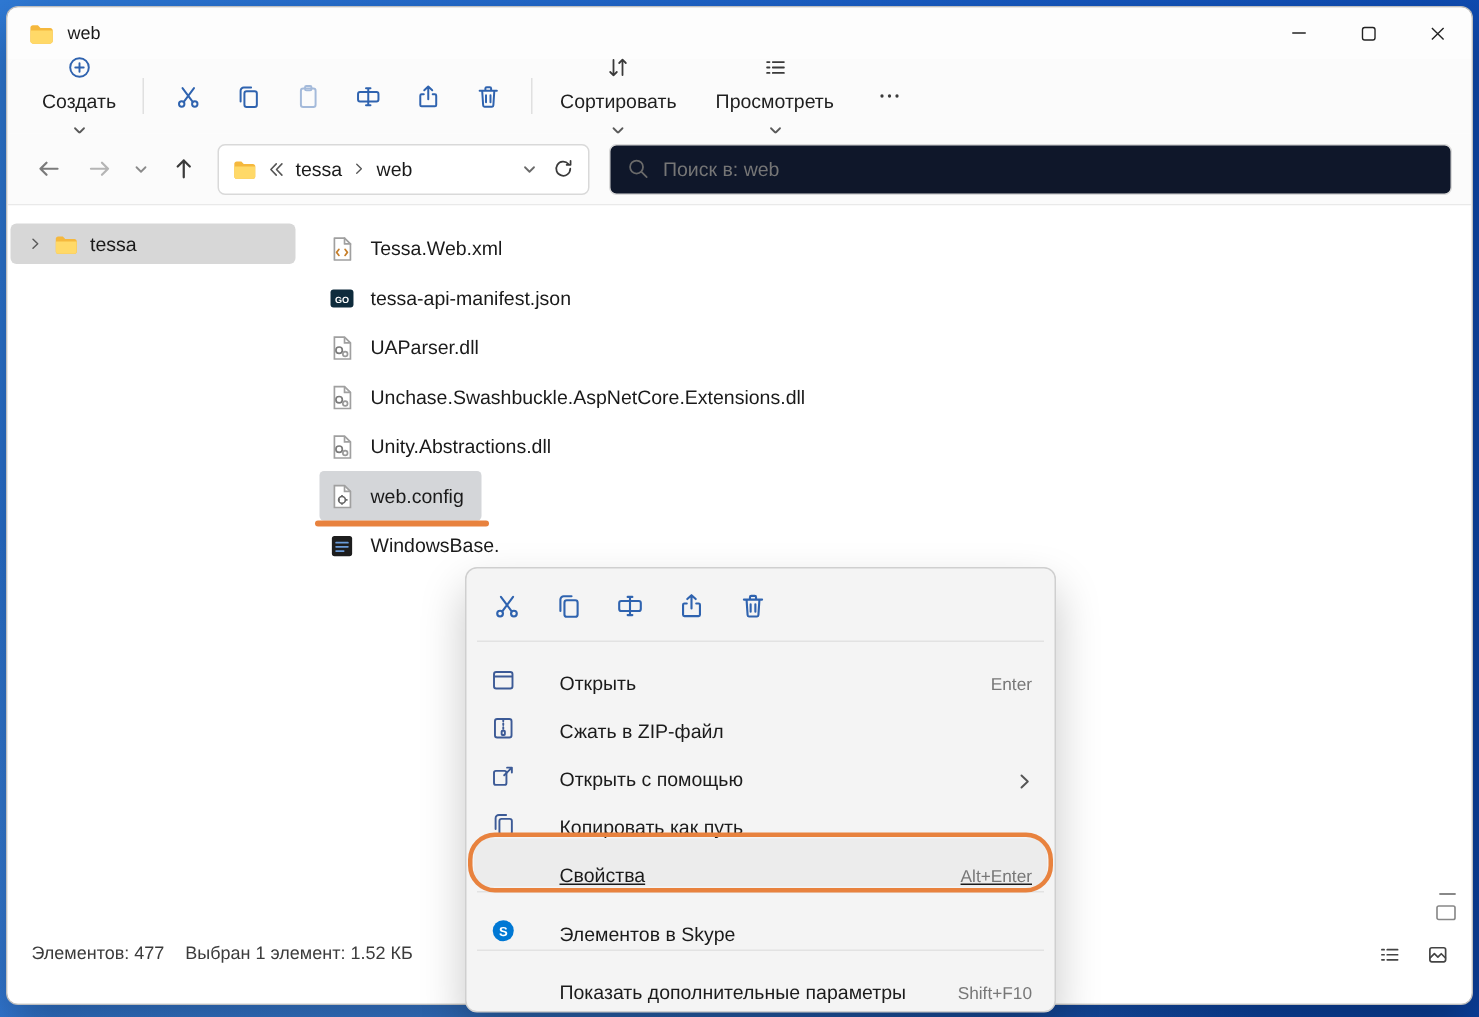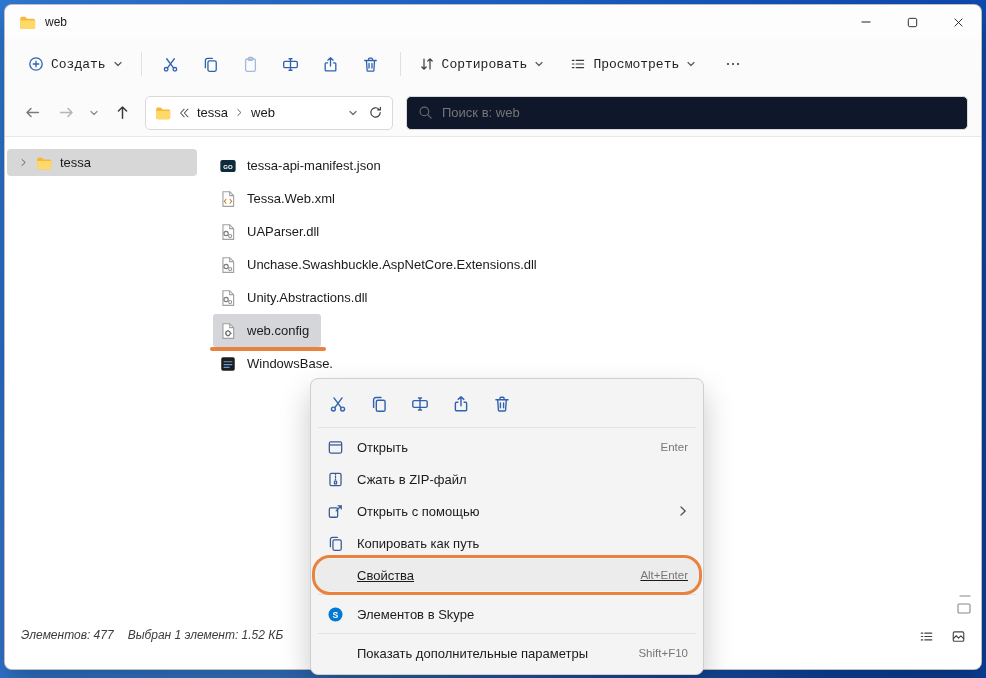--- a/index.html
+++ b/index.html
@@ -32,21 +32,21 @@
   .win-btn { width: 46px; height: 100%; display: flex; align-items: center; justify-content: center; cursor: default; }
 
   
   .toolbar {
     position: absolute; top: 34px; left: 0; right: 0; height: 50px;
     background: #fbfbfb; display: flex; align-items: center; padding: 0 14px;
   }
   .tool-btn {
     display: flex; align-items: center; gap: 7px; padding: 7px 9px;
     border: none; background: transparent; border-radius: 4px;
-    font-size: 13px; color: #1f1f1f; font-family: Liberation Mono, monospace;
+    font-size: 13px; color: #1f1f1f; font-family: Liberation Sans, sans-serif; flex-direction: column;
   }
   .icon-btn { width: 40px; height: 38px; display: flex; align-items: center; justify-content: center; border: none; background: transparent; border-radius: 4px; }
   .blue-ic { color: #2f63af; }
   .dim { opacity: .42; }
   .tsep { width: 1px; height: 24px; background: #e0e0e0; margin: 0 9px; }
   .gap8 { width: 8px; }
 
   
   .navbar {
     position: absolute; top: 84px; left: 0; right: 0; height: 48px;
@@ -85,40 +85,40 @@
   .underline-annot {
     position: absolute; left: -3px; right: -5px; bottom: -4px; height: 4px;
     background: #e8823e; border-radius: 3px;
   }
   .ficon { width: 18px; height: 18px; flex: none; }
 
   
   .statusbar {
     position: absolute; left: 0; right: 0; bottom: 0; height: 50px; background: #fff;
     display: flex; align-items: flex-start; gap: 14px; padding: 9px 16px 0;
-    font-size: 12px; color: #3c3c3c; font-style: italic;
+    font-size: 12px; color: #3c3c3c;
   }
   .status-right { position: absolute; right: 10px; top: 5px; display: flex; gap: 6px; }
   .status-btn { width: 26px; height: 24px; display: flex; align-items: center; justify-content: center; border: none; background: transparent; border-radius: 4px; color: #444; }
   .mini-stack {
     position: absolute; right: 9px; bottom: 54px; display: flex; flex-direction: column;
     align-items: flex-end; gap: 3px; color: #777;
   }
 
   
   .context-menu {
     position: absolute; left: 310px; top: 378px; width: 394px; z-index: 10;
     background: #f4f4f4; border: 1px solid #cfcfcf; border-radius: 8px;
     box-shadow: 0 14px 30px rgba(0,0,0,.22); padding: 5px;
   }
   .menu-iconrow { height: 40px; display: flex; align-items: center; padding: 0 10px; gap: 17px; }
   .mi-btn { width: 24px; height: 28px; display: flex; align-items: center; justify-content: center; border: none; background: transparent; border-radius: 4px; color: #2f63af; }
   .menu-divider { height: 1px; background: #e2e2e2; margin: 3px 2px; }
   .menu-item {
-    height: 32px; display: flex; align-items: center; gap: 12px;
+    height: 32px; display: flex; align-items: flex-end; gap: 28px;
     padding: 0 10px; border-radius: 4px; font-size: 13px; color: #1b1b1b; position: relative;
   }
   .menu-item.highlighted { background: #ececec; text-decoration: underline; }
   .mi-ic { width: 19px; height: 19px; flex: none; color: #3c5a96; display: flex; align-items: center; justify-content: center; }
   .mi-label { flex: 1; }
   .mi-shortcut { font-size: 11.5px; color: #777; }
   .annotation-ring {
     position: absolute; left: -4px; right: -4px; top: -4px; bottom: -4px;
     border: 3px solid #e8823e; border-radius: 18px; pointer-events: none;
   }
@@ -327,37 +327,37 @@
             </svg>
         </span>
         <span>tessa</span>
       </div>
     </div>
 
     <div class="filelist">
 
       <div class="file-row">
         <span class="ficon">
-          <svg width="18" height="18" viewBox="0 0 16 16">
-              <rect x="1.2" y="2.6" width="13.6" height="10.8" rx="1.8" fill="#0e2b3c"></rect>
-              <text x="8" y="10.4" font-size="5.4" font-weight="bold" fill="#fff" text-anchor="middle" font-family="Liberation Sans, sans-serif">GO</text>
-            </svg>
-        </span>
-        <span class="fname">tessa-api-manifest.json</span>
-      </div>
-
-      <div class="file-row">
-        <span class="ficon">
           <svg width="18" height="18" viewBox="0 0 16 16" stroke-linecap="round" stroke-linejoin="round">
               <path d="M3.5 1.5h6L13 5v9.5H3.5z" fill="#fff" stroke="#a0a0a0" stroke-width="1"></path>
               <path d="M9.5 1.5V5H13" fill="none" stroke="#a0a0a0" stroke-width="1"></path>
               <path d="M6.2 8.2L4.8 10l1.4 1.8M9.8 8.2l1.4 1.8-1.4 1.8" fill="none" stroke="#c77f2a" stroke-width="1"></path>
             </svg>
         </span>
         <span class="fname">Tessa.Web.xml</span>
+      </div>
+
+      <div class="file-row">
+        <span class="ficon">
+          <svg width="18" height="18" viewBox="0 0 16 16">
+              <rect x="1.2" y="2.6" width="13.6" height="10.8" rx="1.8" fill="#0e2b3c"></rect>
+              <text x="8" y="10.4" font-size="5.4" font-weight="bold" fill="#fff" text-anchor="middle" font-family="Liberation Sans, sans-serif">GO</text>
+            </svg>
+        </span>
+        <span class="fname">tessa-api-manifest.json</span>
       </div>
 
       <div class="file-row">
         <span class="ficon">
           <svg width="18" height="18" viewBox="0 0 16 16">
               <path d="M3.5 1.5h6L13 5v9.5H3.5z" fill="#fff" stroke="#a0a0a0" stroke-width="1"></path>
               <path d="M9.5 1.5V5H13" fill="none" stroke="#a0a0a0" stroke-width="1"></path>
               <circle cx="6.3" cy="9.3" r="1.9" fill="none" stroke="#7a7a7a" stroke-width="1"></circle>
               <circle cx="9.9" cy="11.6" r="1.4" fill="none" stroke="#9a9a9a" stroke-width="1"></circle>
             </svg>

